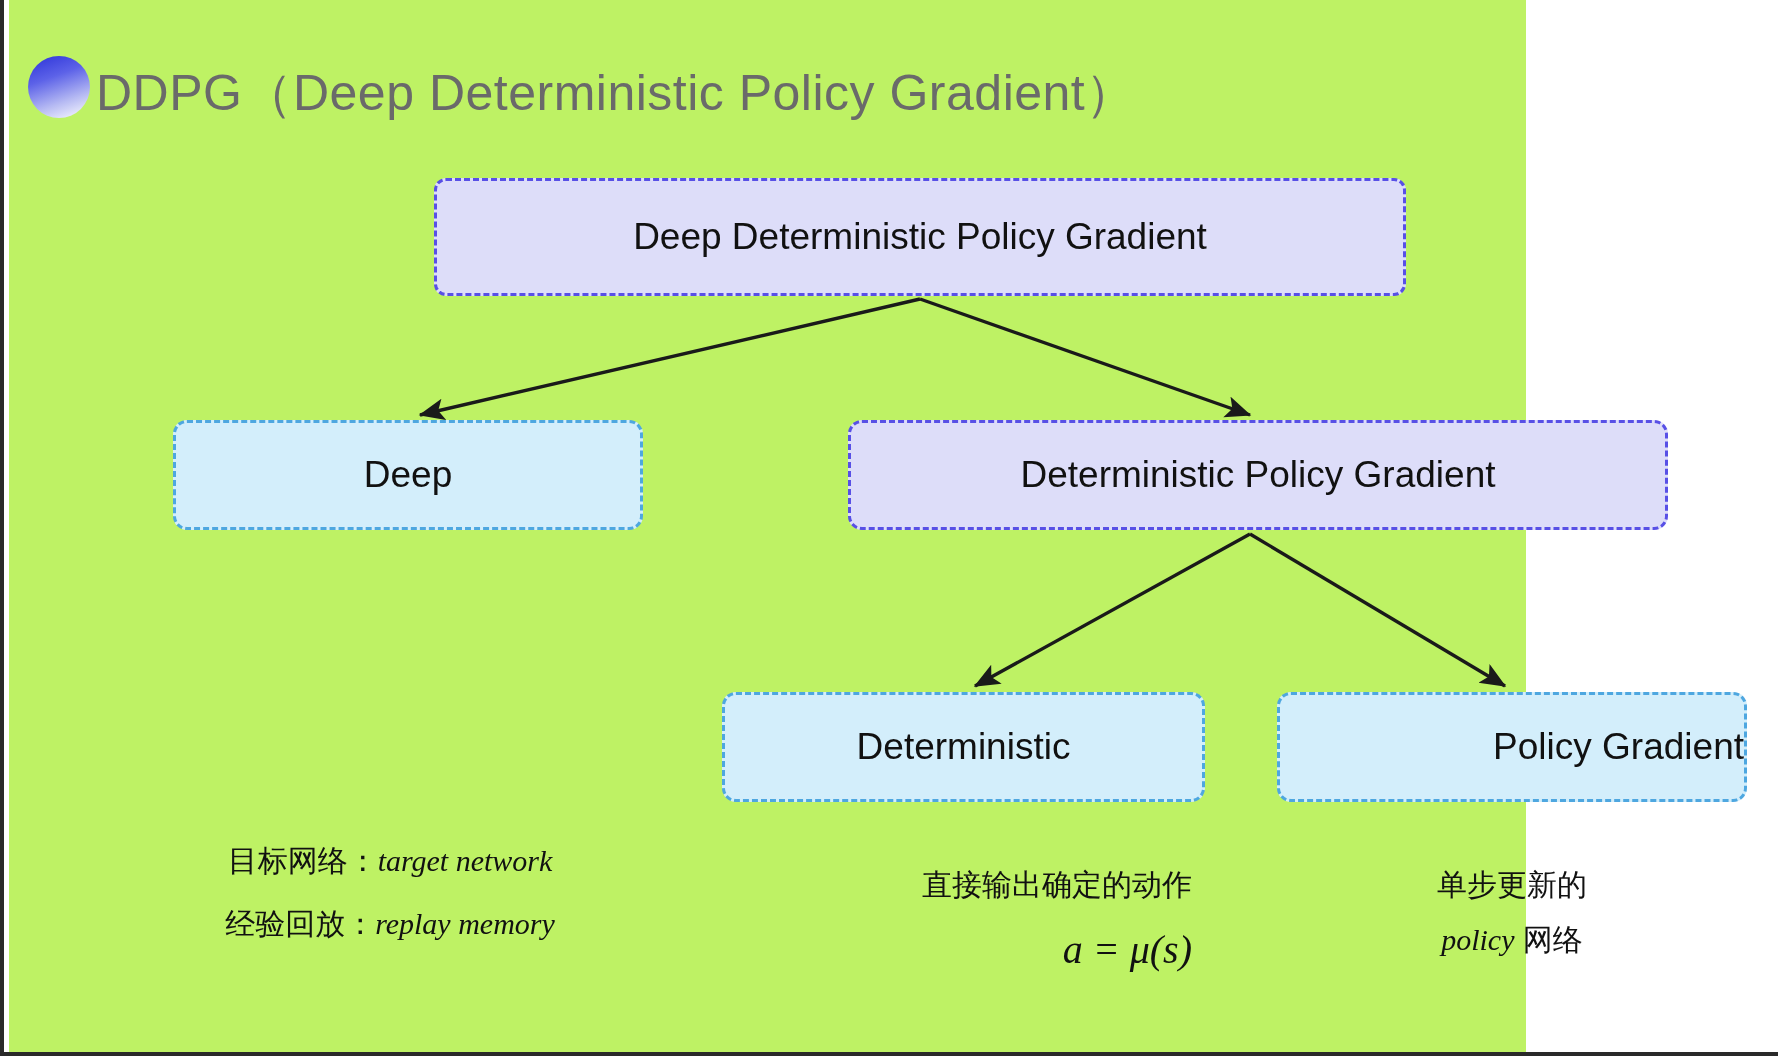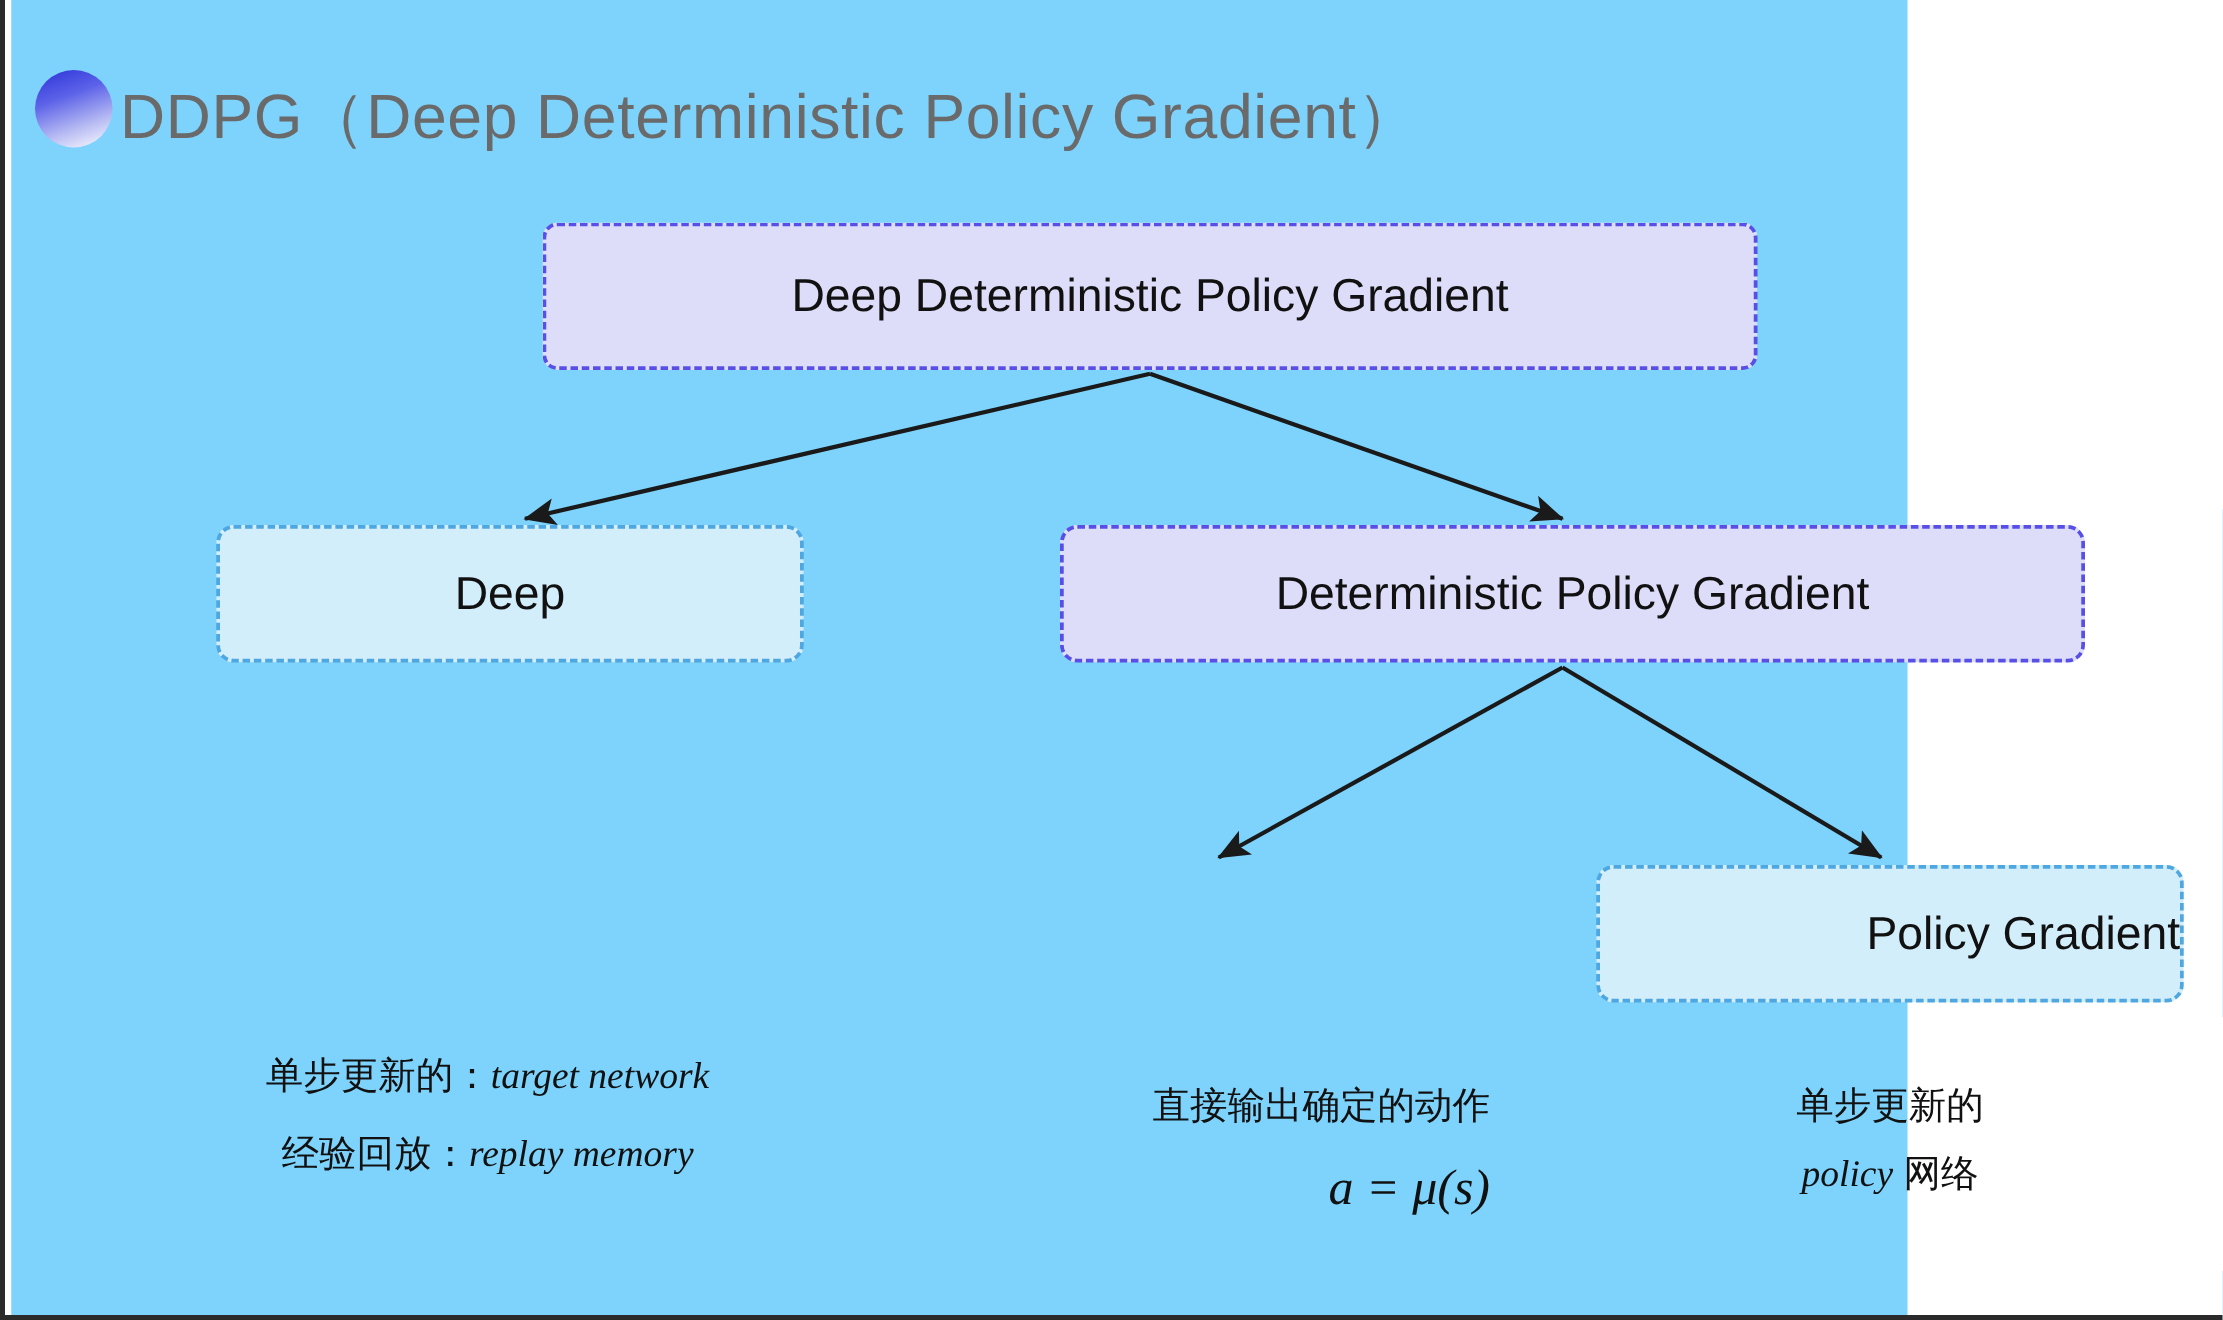--- a/index.html
+++ b/index.html
@@ -10,21 +10,21 @@
   body {
     width: 1778px;
     height: 1056px;
     font-family: "Liberation Sans", sans-serif;
     overflow: hidden;
   }
   #slide {
     position: relative;
     width: 1526px;
     height: 1056px;
-    background: #7dd3fc;
+    background: #bef264;
     box-sizing: border-box;
   }
   
   .frame-left {
     position: absolute;
     left: 0; top: 0;
     width: 5px; height: 1056px;
     background: #ffffff;
     border-left: 4px solid #2a2a2a;
   }
@@ -173,28 +173,31 @@
   </div>
 
   <div class="node blue" id="node-deep">
     <span class="node-label">Deep</span>
   </div>
 
   <div class="node purple" id="node-dpg">
     <span class="node-label">Deterministic Policy Gradient</span>
   </div>
 
+  <div class="node blue" id="node-det">
+    <span class="node-label">Deterministic</span>
+  </div>
 
   <div class="node blue" id="node-pg">
     <span class="node-label">Policy Gradient</span>
   </div>
 
   <div class="caption" id="caption-deep">
     <div class="cap-line">
-      <span>单步更新的：</span><span class="mathit">target network</span>
+      <span>目标网络：</span><span class="mathit">target network</span>
     </div>
     <div class="cap-line">
       <span>经验回放：</span><span class="mathit">replay memory</span>
     </div>
   </div>
 
   <div class="caption" id="caption-det">
     <div class="cap-line">直接输出确定的动作</div>
     <div class="cap-line cap-formula mathit">a = μ(s)</div>
   </div>

